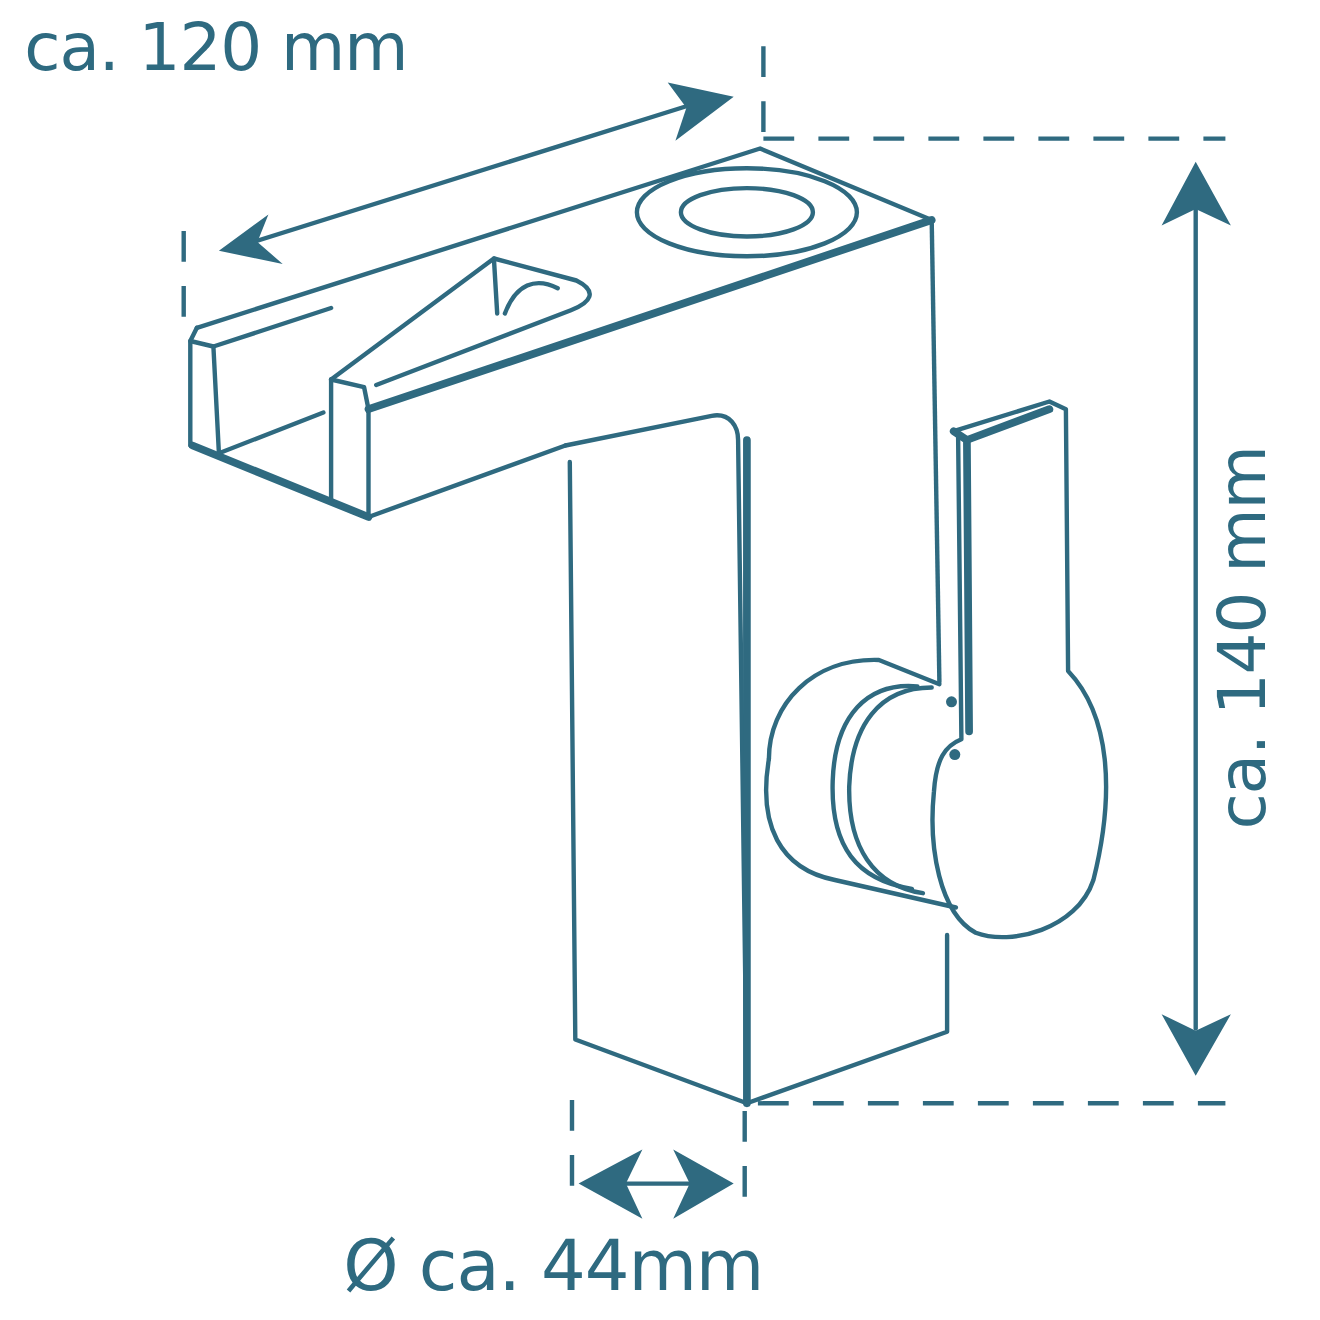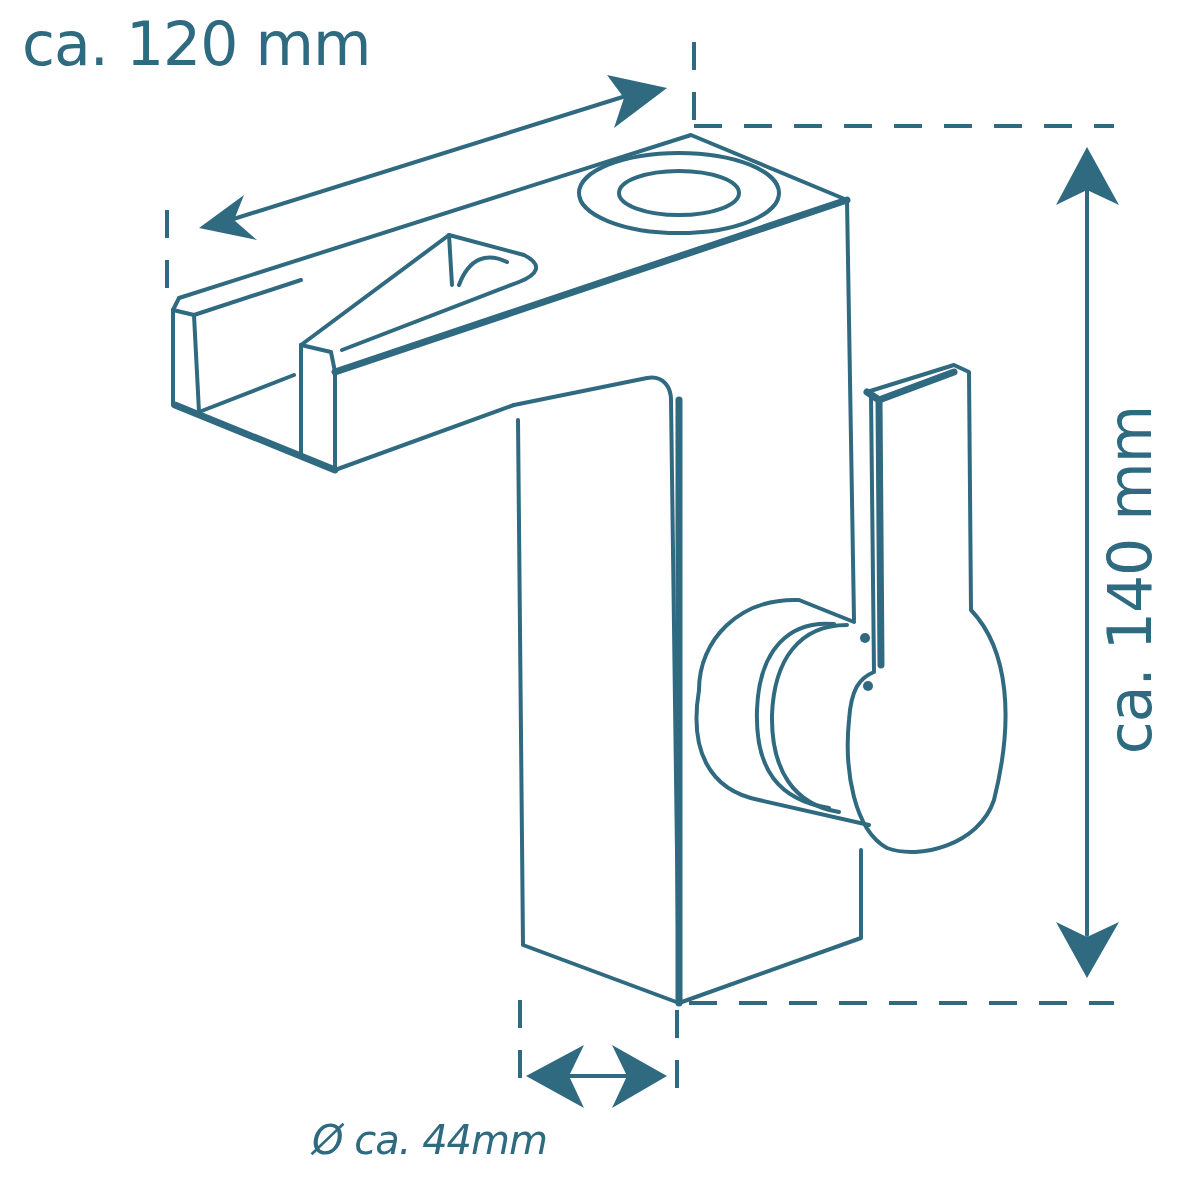--- a/index.html
+++ b/index.html
@@ -1,21 +1,21 @@
 <!DOCTYPE html>
 <html><head>
   <meta charset="utf-8">
   <style>
     html, body { margin: 0; padding: 0; background: #ffffff; }
     body { width: 1200px; height: 1200px; overflow: hidden; position: relative; font-family: "DejaVu Sans", sans-serif; }
     .canvas { position: absolute; left: 0; top: 0; width: 1200px; height: 1200px; padding-left: 39px; }
     .label { position: absolute; color: #2e6a80; font-family: "DejaVu Sans", sans-serif; white-space: nowrap; line-height: 1; letter-spacing: -1px; }
     .label-width { left: 22px; top: 14px; font-size: 60px; }
     .label-height { left: 1130px; top: 580px; font-size: 60px; transform: translate(-50%, -50%) rotate(-90deg); transform-origin: center; }
-    .label-diameter { left: 312px; top: 1120px; font-size: 40px; font-style: italic; }
+    .label-diameter { left: 312px; top: 1120px; font-size: 64px; }
     svg .stroke { fill: none; stroke: #2f6a80; stroke-width: 4; stroke-linejoin: round; stroke-linecap: round; }
     svg .thick { fill: none; stroke: #2f6a80; stroke-width: 7; stroke-linejoin: round; stroke-linecap: round; }
     svg .dash { fill: none; stroke: #2f6a80; stroke-width: 4; stroke-dasharray: 28 22; }
     svg .arrowhead { fill: #2f6a80; stroke: none; }
   </style>
 </head>
 <body>
 
 <div class="canvas">
   <svg width="1200" height="1200" viewBox="0 0 1200 1200">

